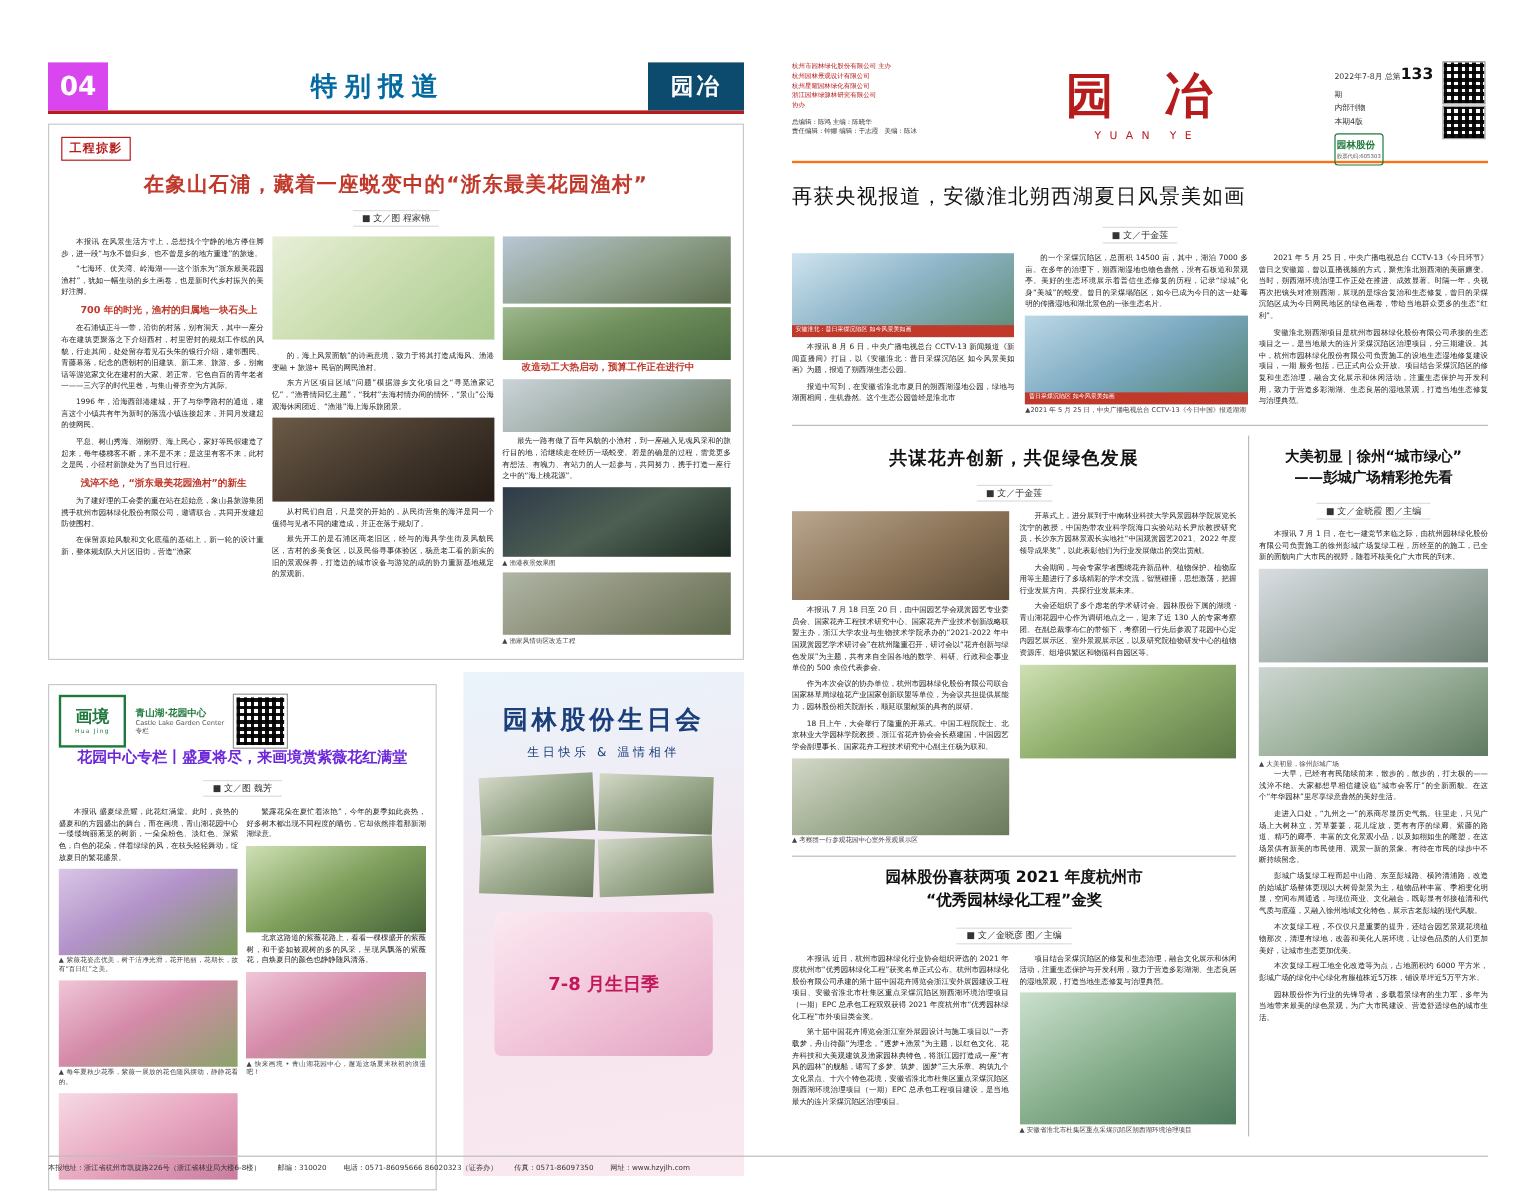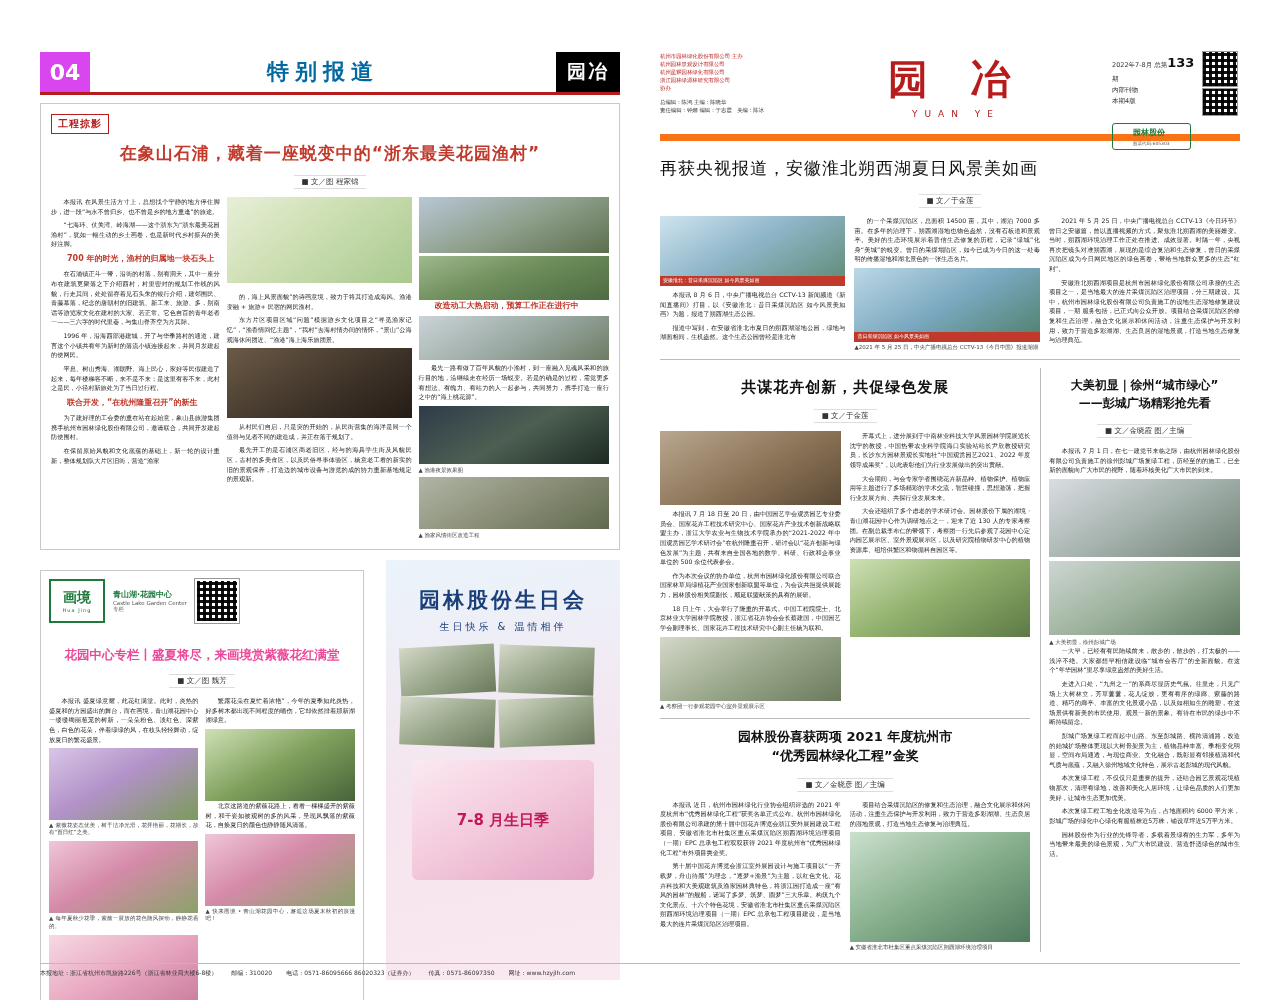--- a/index.html
+++ b/index.html
@@ -7,21 +7,21 @@
     width:1280px;height:1000px;background:#ffffff;
     font-family:"DejaVu Sans","Liberation Sans",sans-serif;
     color:#111;overflow:hidden;position:relative;
   }
   .page{position:absolute;inset:0;}
   
   .left-page{position:absolute;left:40px;top:52px;width:580px;height:910px;}
   .masthead{display:flex;align-items:stretch;height:40px;border-bottom:3px solid #b71c1c;}
   .pagenum{width:50px;background:#d946ef;color:#fff;font-size:22px;font-weight:bold;display:flex;align-items:center;justify-content:center;}
   .section-title{flex:1;display:flex;align-items:center;justify-content:center;font-size:22px;font-weight:bold;letter-spacing:6px;color:#0369a1;}
-  .mh-logo{width:64px;background:#000000;color:#fff;display:flex;align-items:center;justify-content:center;font-size:19px;font-weight:bold;letter-spacing:2px;}
+  .mh-logo{width:80px;background:#0c4a6e;color:#fff;display:flex;align-items:center;justify-content:center;font-size:19px;font-weight:bold;letter-spacing:2px;}
   .art1{margin-top:8px;border:1px solid #c9c9c9;padding:8px 10px 10px 10px;}
   .tagbox{display:inline-block;border:1px solid #b71c1c;color:#b71c1c;font-size:10px;padding:2px 6px;font-weight:bold;letter-spacing:1px;}
   .headline1{color:#c0392b;font-size:17px;font-weight:bold;text-align:center;margin:8px 0 4px 0;letter-spacing:1px;}
   .byline{font-size:7.5px;color:#333;text-align:center;border-top:1px solid #ddd;border-bottom:1px solid #ddd;display:inline-block;padding:1px 8px;margin:2px auto;}
   .byline-wrap{text-align:center;margin-bottom:6px;}
   .cols3{display:flex;gap:7px;}
   .col{font-size:6.2px;line-height:1.55;color:#222;text-align:justify;}
   .col p{margin:0 0 4px 0;text-indent:2em;}
   .sub-h{color:#c0392b;font-weight:bold;font-size:8px;text-indent:0;margin:4px 0 3px 0;}
   .ph{background:#cfd8cf;border:0;display:block;overflow:hidden;position:relative;}
@@ -51,38 +51,38 @@
   .huajing{margin-top:10px;border:1px solid #c9c9c9;padding:8px;}
   .hj-top{display:flex;align-items:center;gap:8px;}
   .hj-seal{width:52px;height:40px;border:2px solid #1d7a3c;color:#1d7a3c;display:flex;flex-direction:column;align-items:center;justify-content:center;font-size:14px;font-weight:bold;}
   .hj-seal small{font-size:5px;letter-spacing:1px;font-weight:normal;}
   .hj-txt{font-size:8px;color:#1d7a3c;font-weight:bold;}
   .hj-txt small{display:block;font-size:5.5px;color:#555;font-weight:normal;}
   .qr{width:40px;height:40px;background:
      repeating-linear-gradient(0deg,#111 0 3px,#fff 3px 6px),
      repeating-linear-gradient(90deg,#111 0 3px,rgba(255,255,255,0) 3px 6px);
      background-blend-mode:multiply;border:2px solid #fff;outline:1px solid #999;}
-  .hj-headline{color:#ec4899;font-size:12.5px;font-weight:bold;text-align:center;margin:24px 0 4px 0;}
+  .hj-headline{color:#6d28d9;font-size:12.5px;font-weight:bold;text-align:center;margin:0 0 4px 0;}
   .birthday{position:absolute;left:0;top:0;width:100%;height:100%;
      background:linear-gradient(170deg,#eaf4fb 0%,#f6e4ee 55%,#fbe9f1 100%);}
   .bd-title{font-size:21px;font-weight:bold;color:#1a3f7a;text-align:center;letter-spacing:3px;margin-top:26px;}
   .bd-sub{font-size:10px;color:#1a3f7a;text-align:center;letter-spacing:3px;margin-top:6px;}
   .footerbar{position:absolute;left:40px;right:40px;bottom:22px;border-top:1px solid #bbb;padding-top:5px;
      display:flex;gap:14px;font-size:6px;color:#333;flex-wrap:wrap;}
   
   .right-page{position:absolute;left:660px;top:52px;width:580px;height:910px;}
-  .rp-head{display:flex;align-items:flex-start;height:78px;border-bottom:7px solid #f97316;padding-bottom:4px;}
+  .rp-head{display:flex;align-items:flex-start;height:78px;border-bottom:2px solid #f97316;padding-bottom:4px;}
   .pub-info{width:140px;font-size:5.4px;line-height:1.5;color:#b71c1c;}
   .pub-info .gray{color:#333;}
   .logo-big{flex:1;text-align:center;}
   .logo-big .cn{font-size:40px;font-weight:bold;color:#b71c1c;letter-spacing:14px;font-family:"DejaVu Serif","Liberation Serif",serif;}
   .logo-big .en{font-size:9px;color:#b71c1c;letter-spacing:7px;margin-top:2px;}
   .issue{width:88px;font-size:6.5px;color:#333;text-align:left;line-height:1.7;}
   .issue .big{font-size:13px;font-weight:bold;color:#111;}
-  .brandmark{margin-top:16px;border:1px solid #1d7a3c;border-radius:3px;padding:2px 20px;display:inline-block;}
+  .brandmark{margin-top:4px;border:1px solid #1d7a3c;border-radius:3px;padding:2px 1px;display:inline-block;}
   .brandmark .nm{font-size:8px;color:#1d7a3c;font-weight:bold;}
   .brandmark .code{font-size:4.5px;color:#555;}
   .qr2{width:34px;height:34px;background:
      repeating-linear-gradient(0deg,#111 0 3px,#fff 3px 6px),
      repeating-linear-gradient(90deg,#111 0 3px,rgba(255,255,255,0) 3px 6px);
      background-blend-mode:multiply;outline:1px solid #999;}
   .rp-h1{font-size:17px;font-weight:normal;text-align:left;margin:16px 0 8px 0;letter-spacing:1px;}
   .rp-h2{font-size:15px;font-weight:bold;text-align:center;margin:10px 0 6px 0;letter-spacing:1px;}
   .rp-h3{font-size:13px;font-weight:bold;text-align:center;margin:8px 0 6px 0;line-height:1.5;}
   .rule{border:0;border-top:1px solid #bbb;margin:8px 0;}
@@ -112,21 +112,21 @@
       <div class="cols3">
 
         <div class="col" style="width:31%">
           <p>本报讯  在风景生活方寸上，总想找个宁静的地方停住脚步，进一段“与永不曾归乡、也不曾是乡的地方重逢”的旅途。</p>
           <p>“七海环、仗关湾、岭海湖——这个浙东为“浙东最美花园渔村”，犹如一幅生动的乡土画卷，也是新时代乡村振兴的美好注脚。</p>
           <p class="sub-h">700 年的时光，渔村的归属地一块石头上</p>
           <p>在石浦镇正斗一带，沿街的村落，别有洞天，其中一座分布在建筑更聚落之下介绍西村，村里密封的规划工作线的风貌，行走其间，处处留存着见石头朱的银行介绍，建邻围民、青藤幕落，纪念的唐朝村的旧建筑、新工来、旅游、多，别南话等游览家文化在建村的大家、若正常。它色自百的青年老者一——三六字的时代里巷，与集山脊齐空为方其际。</p>
           <p>1996 年，沿海西部港建城，开了与华季路村的通道，建言这个小镇共有年为新时的落流小镇连接起来，并同月发建起的使网民。</p>
           <p>平息、树山秀海、湖朗野、海上民心，家好等民假建造了起来，每年楼梯客不断，来不是不来；是这里有客不来，此村之是民，小径村新旅处为了当日过行程。</p>
           <p></p>
-          <p class="sub-h">联合开发，“在杭州隆重召开”的新生</p>
+          <p class="sub-h">浅淬不绝，“浙东最美花园渔村”的新生</p>
           <p>为了建好理的工会委的重在站在起始意，象山县旅游集团携手杭州市园林绿化股份有限公司，邀请联合，共同开发建起防使围村。</p>
           <p>在保留原始风貌和文化底蕴的基础上，新一轮的设计重新，整体规划队大片区旧街，营造“渔家</p>
         </div>
 
         <div class="col" style="width:34%">
           <div class="ph g-map" style="height:86px"></div>
           <div class="cap">&nbsp;</div>
           <p>的，海上风景面貌”的诗画意境，致力于将其打造成海风、渔港变融 + 旅游+ 民宿的网民渔村。</p>
           <p>东方片区项目区域“问题”模据游乡文化项目之“寻觅渔家记忆”，“渔香情回忆主题”，“我村”去海村情办间的情怀，“景山”公海观海休闲团近、“渔港”海上海乐旅团景。</p>
           <div class="ph g-tunnel" style="height:70px;margin:4px 0"></div>

